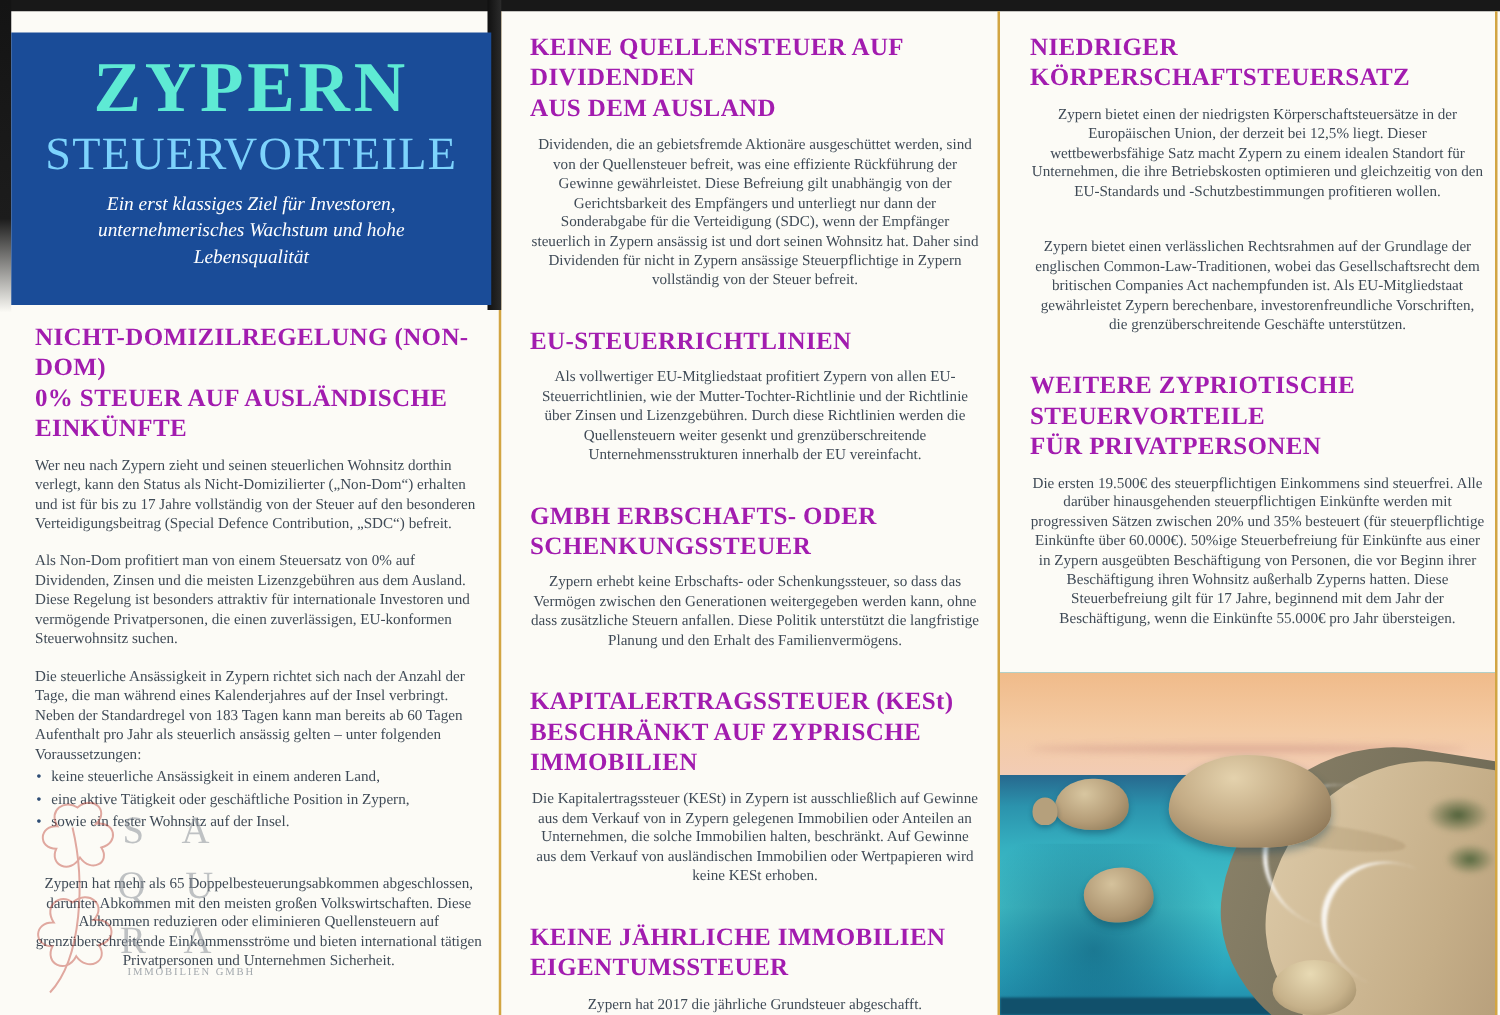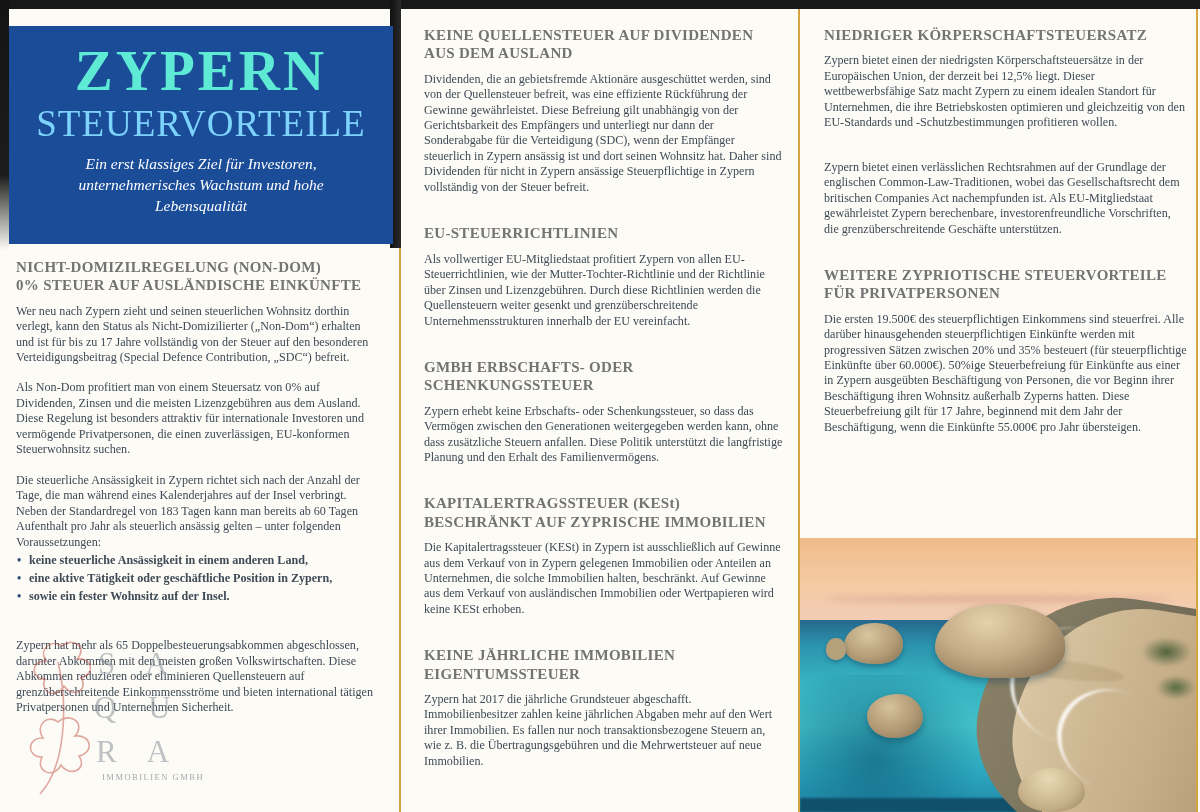--- a/index.html
+++ b/index.html
@@ -23,32 +23,32 @@
   .hero{
     position:absolute;left:9px;top:26px;width:384px;height:218px;
     background:#1a4c98;text-align:center;
   }
   .hero-title{margin-top:15px;font-size:57px;font-weight:bold;color:#5eead4;letter-spacing:3px;line-height:1.05;}
   .hero-sub{margin-top:4px;font-size:37px;font-weight:normal;color:#7dd3fc;letter-spacing:1px;line-height:1.05;}
   .hero-tag{margin-top:9px;padding:0 42px;font-style:italic;font-size:15.5px;color:#ffffff;line-height:1.38;}
 
   
   .col{position:absolute;}
-  .col-left{left:16px;top:258px;width:358px;}
+  .col-left{left:28px;top:258px;width:358px;}
   .col-mid{left:424px;top:26px;width:360px;}
   .col-right{left:824px;top:26px;width:364px;}
 
   .sec{margin:0 0 24px 0;}
   .col-mid .sec{margin-bottom:29px;}
   .col-right .sec{margin-bottom:29px;}
-  .sec-h{margin:0 0 9px 0;font-size:15px;font-weight:700;color:#737373;line-height:1.22;letter-spacing:.3px;}
+  .sec-h{margin:0 0 9px 0;font-size:20px;font-weight:700;color:#a21caf;line-height:1.22;letter-spacing:.3px;}
   .hl{display:block;}
   .body{margin:0 0 15px 0;font-size:12.1px;line-height:1.28;color:#3f4a56;}
-  .sec .body:last-child{margin-bottom:0;}
-  .bullets{margin:2px 0 0 0;padding:0;list-style:none;font-weight:bold;}
+  .sec .body:last-child{margin-bottom:0;text-align:center;}
+  .bullets{margin:2px 0 0 0;padding:0;list-style:none;}
   .bullets li{position:relative;padding-left:13px;font-size:12.1px;line-height:1.33;color:#3f4a56;margin:0 0 2px 0;}
   .bullets li::before{content:"•";position:absolute;left:1px;top:0;color:#2e4d75;}
 
   
   .watermark{position:absolute;left:14px;top:634px;pointer-events:none;}
 
   
   .photo{position:absolute;left:800px;top:538px;width:396px;height:274px;overflow:hidden;background:#3fb4c4;}
   .photo *{position:absolute;}
   .ph-sky{left:0;top:0;width:100%;height:31%;background:linear-gradient(180deg,#f0bb8a 0%,#f4cba4 55%,#f2ccb6 100%);}

